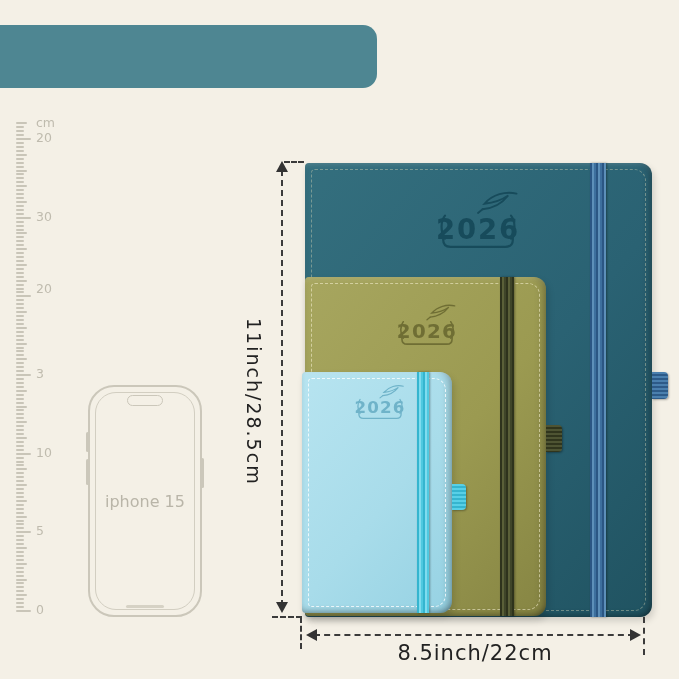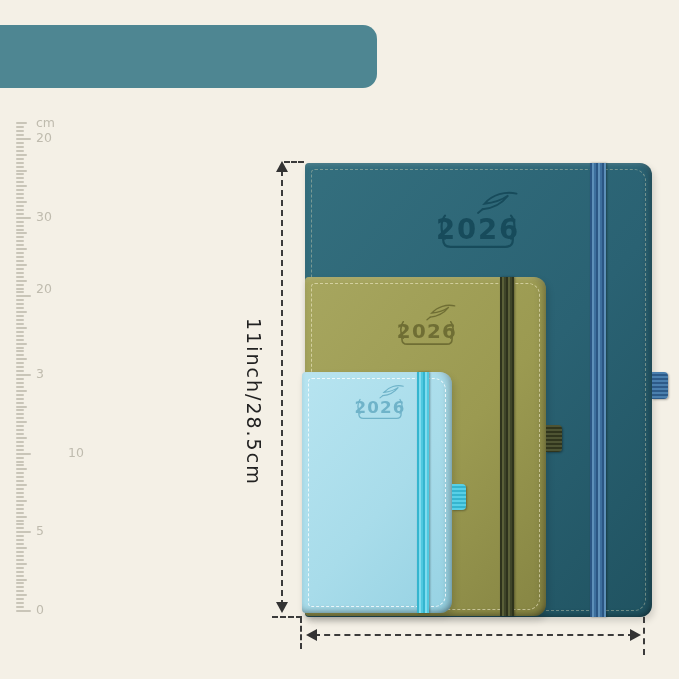--- a/index.html
+++ b/index.html
@@ -232,25 +232,34 @@
       <div class="tick short" style="top: 142.032px;"></div>
       <div class="tick long" style="top: 138.1px;"></div>
       <div class="tick short" style="top: 134.167px;"></div>
       <div class="tick short" style="top: 130.235px;"></div>
       <div class="tick short" style="top: 126.302px;"></div>
       <div class="tick mid" style="top: 122.37px;"></div>
       <div class="tick-label" style="top: 138.1px;">20</div>
       <div class="tick-label" style="top: 216.75px;">30</div>
       <div class="tick-label" style="top: 289px;">20</div>
       <div class="tick-label" style="top: 374.05px;">3</div>
-      <div class="tick-label" style="top: 452.7px; margin-left: 32px;">10</div>
+      <div class="tick-label" style="top: 452.7px;">10</div>
       <div class="tick-label" style="top: 531.35px;">5</div>
       <div class="tick-label" style="top: 610px;">0</div>
     </div>
 
+  <div class="phone">
+    <div class="screen"></div>
+    <div class="island"></div>
+    <div class="btn l1"></div>
+    <div class="btn l2"></div>
+    <div class="btn r1"></div>
+    <div class="label">iphone 15</div>
+    <div class="homebar"></div>
+  </div>
 
   <div class="planner p-large">
     <div class="band"></div>
     <div class="pen-loop"></div>
     <div class="badge">
       <svg viewBox="0 0 100 72">
         <g fill="none" stroke="currentColor" stroke-width="2" stroke-linecap="round">
           <path d="M92 4 C80 1 66 5 57 15 C66 14 76 11 83 6 C76 15 66 20 55 21"></path>
           <path d="M55 21 L50 25"></path>
         </g>
@@ -302,14 +311,15 @@
   <div class="arr down" style="left:276px; top:602px;"></div>
   <div class="dim-v-label">11inch/28.5cm</div>
 
   <div class="dash-h" style="left:272px; top:616px; width:30px;"></div>
   <div class="dash-v" style="left:300px; top:617px; height:32px;"></div>
   <div class="dash-v" style="left:643px; top:617px; height:38px;"></div>
 
   <div class="dash-h" style="left:314px; top:634px; width:320px;"></div>
   <div class="arr left" style="left:306px; top:629px;"></div>
   <div class="arr right" style="left:630px; top:629px;"></div>
+  <div class="dim-h-label">8.5inch/22cm</div>
 
 </div>
 
 </body></html>

